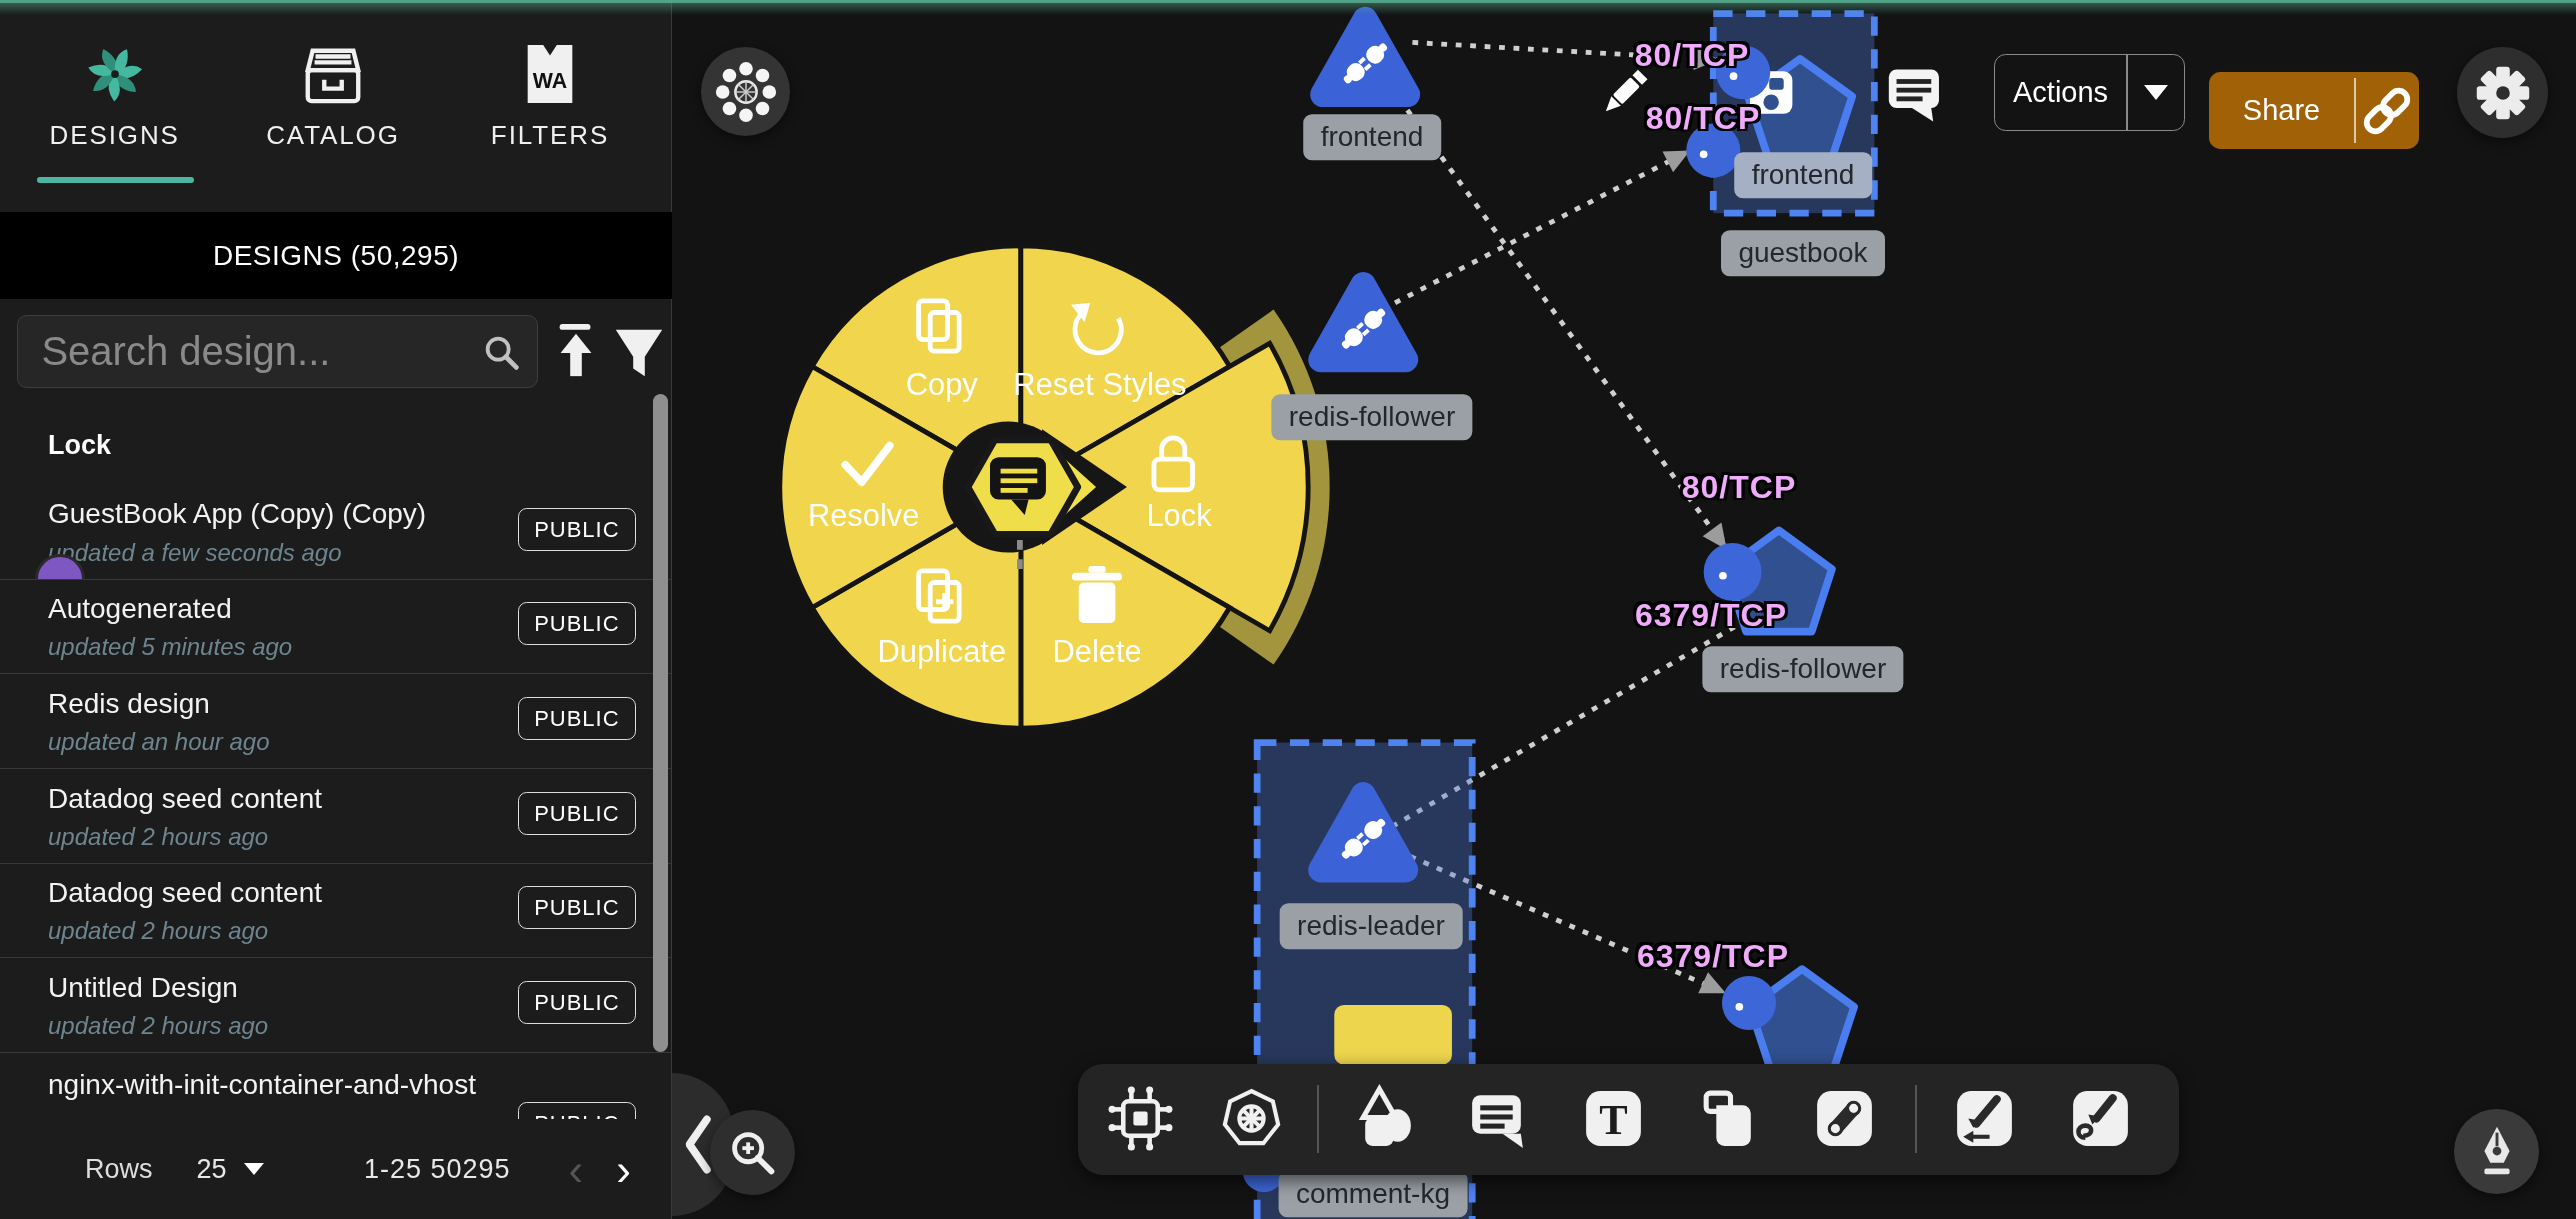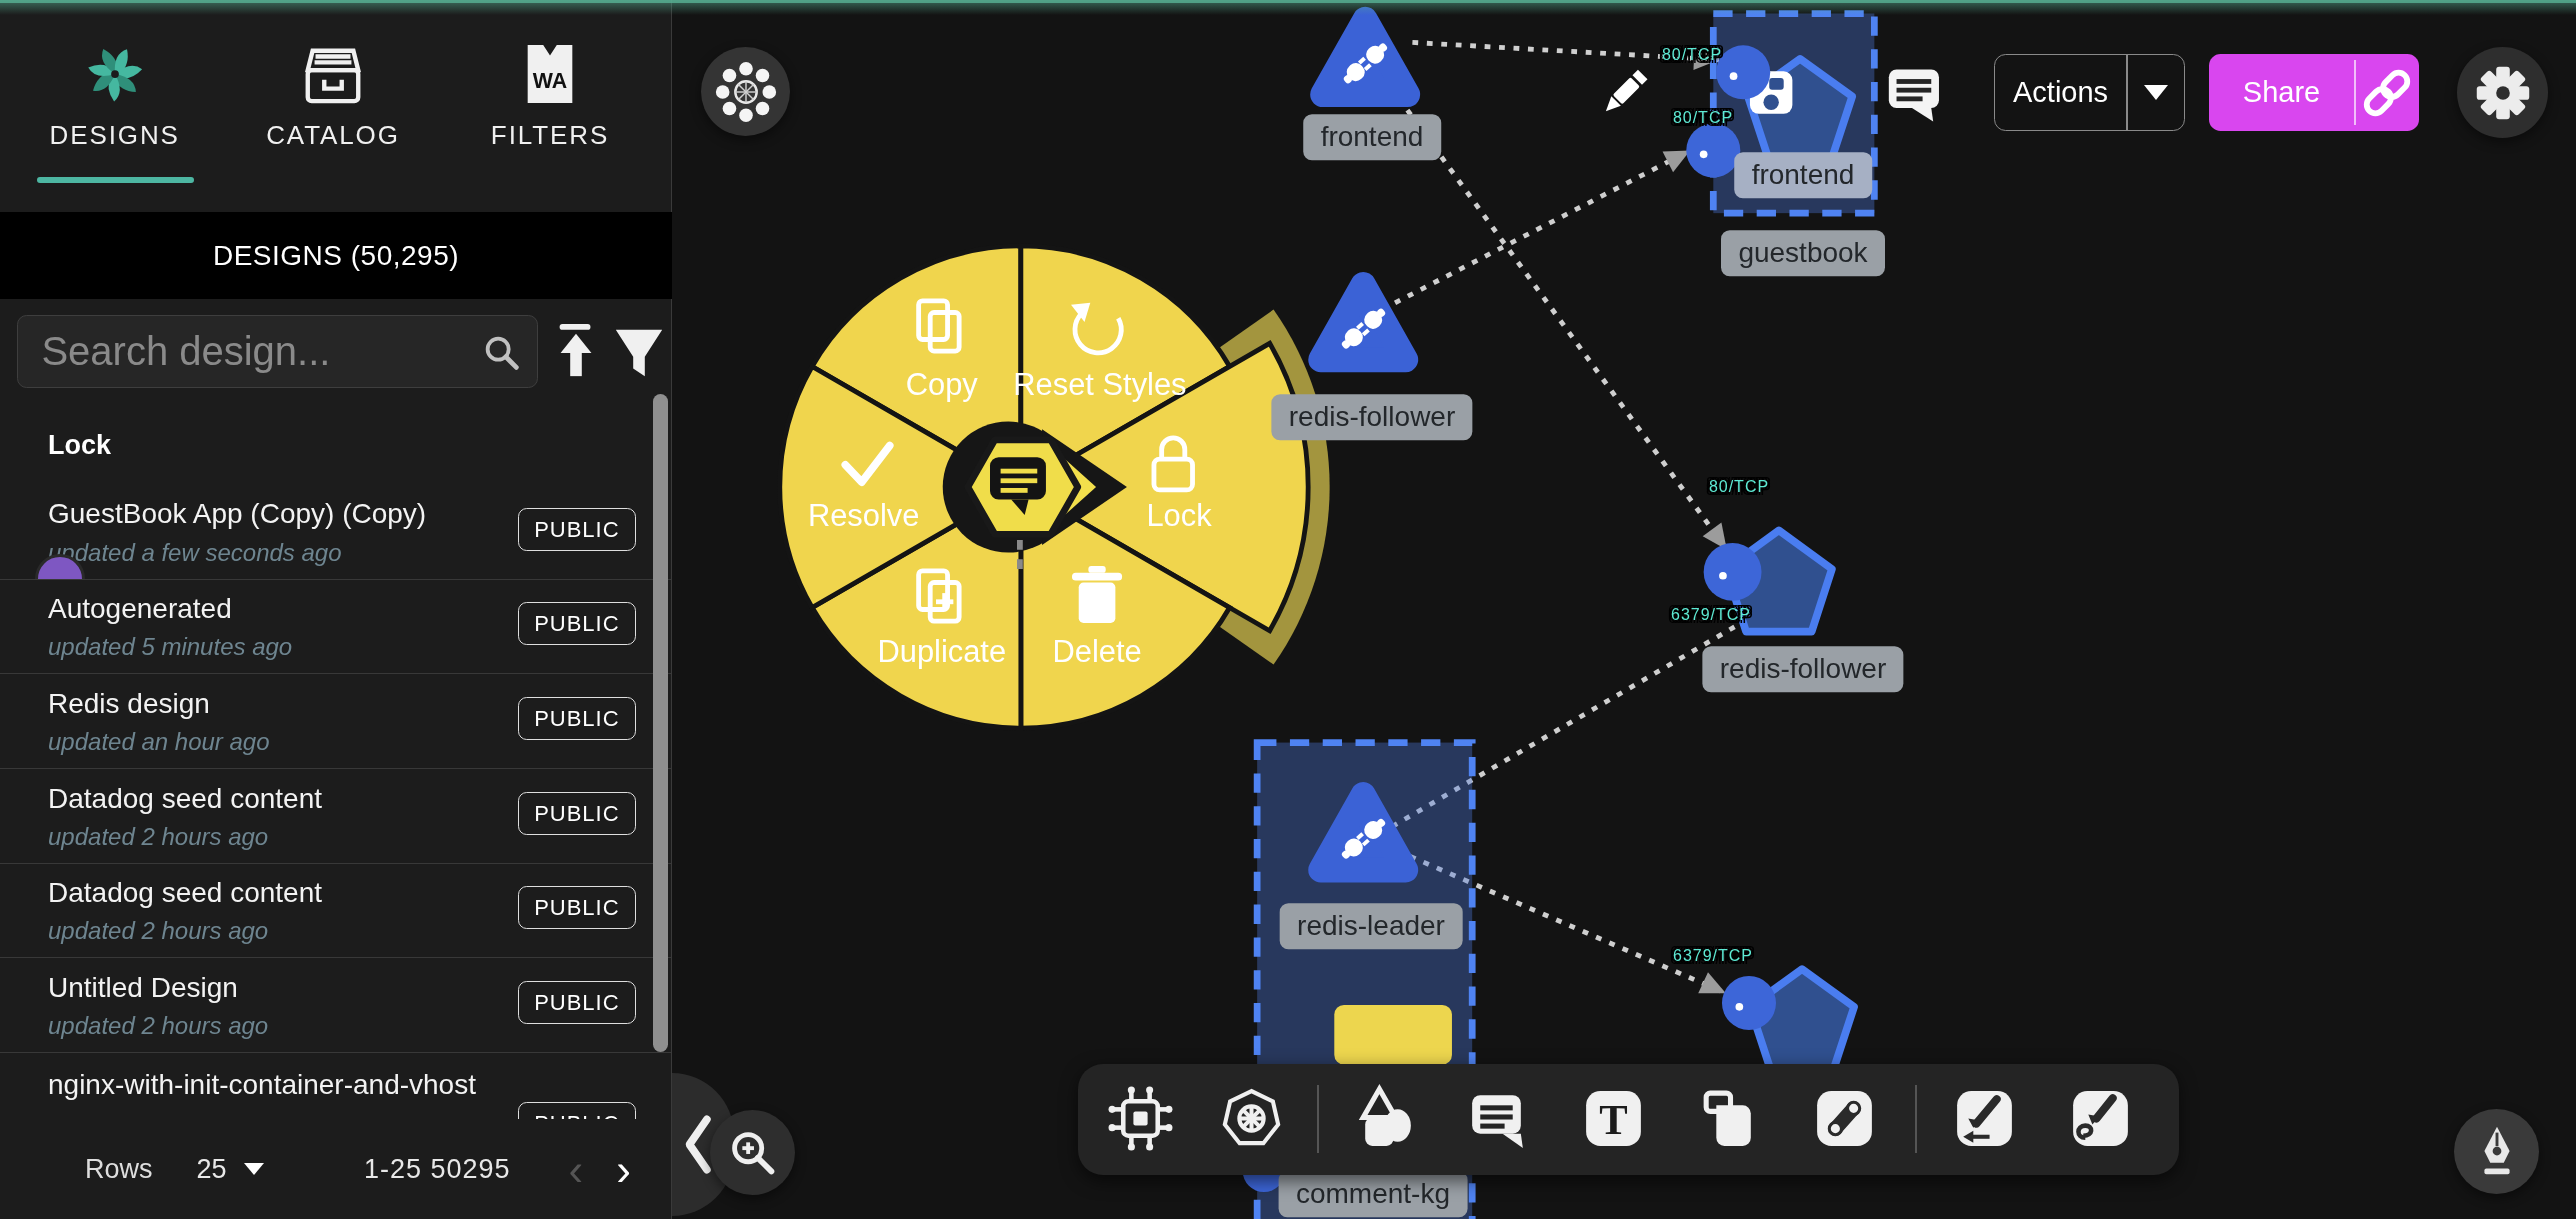--- a/index.html
+++ b/index.html
@@ -44,39 +44,39 @@
   .lf-chev.prev{color:#555;}
   .lf-chev.next{color:#fff;margin-left:33px;}
   .collapse-handle{position:absolute;left:672px;top:1073px;width:62px;height:143px;background:#2c2c2c;
                    border-radius:0 71px 71px 0;z-index:6;cursor:pointer;}
 
   
   .canvas-svg{position:absolute;left:0;top:0;z-index:1;}
   .chip{position:absolute;transform:translate(-50%,-50%);background:#9aa0a6;color:#23272b;font-size:28px;
         padding:6.8px 17.4px;border-radius:8.7px;white-space:nowrap;z-index:2;margin-left:8px;}
   .chip.slate{background:#a6b0c4;}
-  .edge-label{position:absolute;transform:translate(-50%,-50%);font-size:16px;font-weight:normal;color:#5eead4;letter-spacing:1px;z-index:2;
+  .edge-label{position:absolute;transform:translate(-50%,-50%);font-size:32px;font-weight:bold;color:#f0abfc;letter-spacing:1px;z-index:2;
         text-shadow:-2.9px -2.9px 0 #000,2.9px -2.9px 0 #000,-2.9px 2.9px 0 #000,2.9px 2.9px 0 #000,0 -2.9px 0 #000,0 2.9px 0 #000,-2.9px 0 0 #000,2.9px 0 0 #000;}
   .circle-btn{position:absolute;border-radius:50%;background:#2e2e2e;z-index:6;cursor:pointer;
               display:flex;align-items:center;justify-content:center;box-shadow:0 3.9px 11.6px rgba(0,0,0,.45);}
 
   
   .toolbar{position:absolute;left:1078px;top:1064px;width:1101px;height:111px;background:#242424;border-radius:25px;
            z-index:6;box-shadow:0 5.8px 17.4px rgba(0,0,0,.55);}
   .tb-btn{position:absolute;top:19.3px;width:71px;height:71px;cursor:pointer;}
   .tb-div{position:absolute;top:21px;width:1.9px;height:68px;background:#555;}
 
   
   .actions-btn{position:absolute;left:1994px;top:54px;width:191px;height:77px;border:1.9px solid #8a8a8a;border-radius:11.6px;
                display:flex;align-items:stretch;z-index:7;box-sizing:border-box;background:rgba(20,20,20,.6);}
   .actions-label{flex:1;display:flex;align-items:center;justify-content:center;font-size:29px;cursor:pointer;}
   .actions-sep{width:1.9px;background:#8a8a8a;}
   .actions-caret{width:56px;display:flex;align-items:center;justify-content:center;cursor:pointer;}
   .caret-down{width:0;height:0;border-left:12.5px solid transparent;border-right:12.5px solid transparent;border-top:15.4px solid #fff;}
-  .share-btn{position:absolute;left:2209px;top:54px;width:210px;height:77px;background:#d946ef;border-radius:11.6px;
+  .share-btn{position:absolute;left:2209px;top:72px;width:210px;height:77px;background:#a16207;border-radius:11.6px;
              display:flex;align-items:stretch;z-index:7;}
   .share-label{width:145px;display:flex;align-items:center;justify-content:center;font-size:29px;color:#fff;cursor:pointer;}
   .share-sep{width:1.9px;background:rgba(255,255,255,.65);margin:5.8px 0;}
   .share-link{flex:1;display:flex;align-items:center;justify-content:center;cursor:pointer;}
 </style>
 </head>
 <body>
 
 <div class="app">
   <div class="top-accent"></div>

